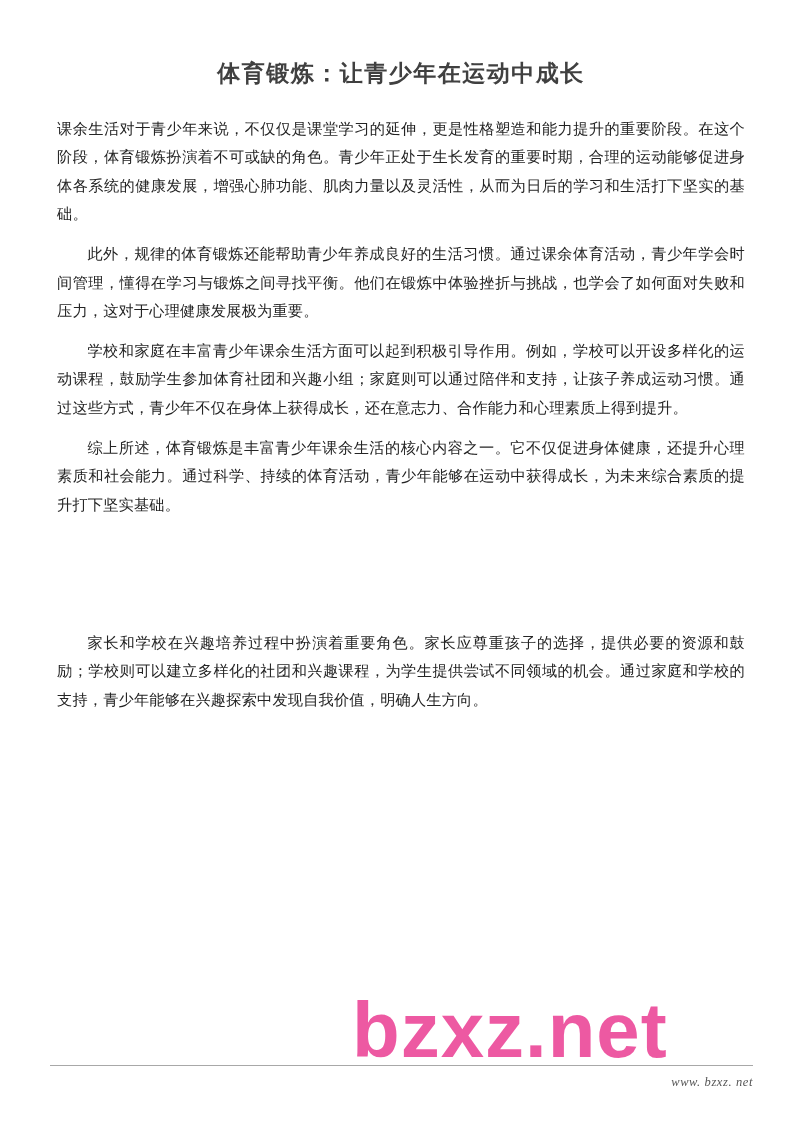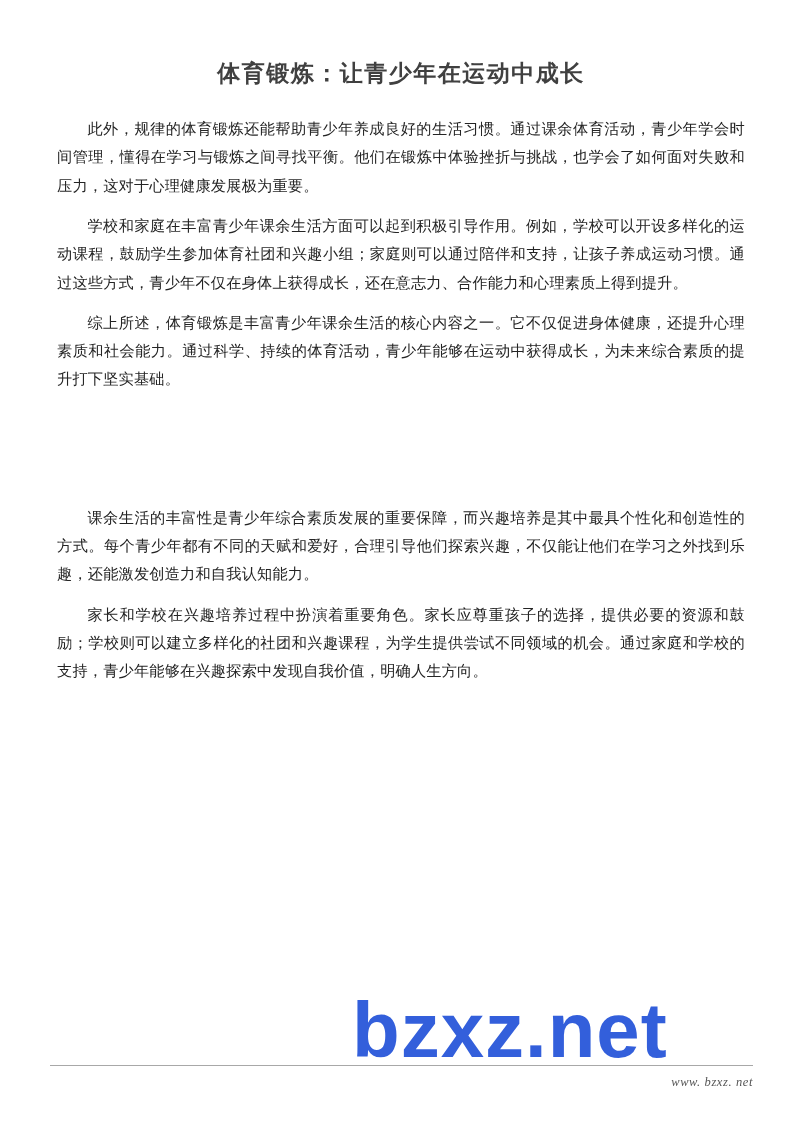--- a/index.html
+++ b/index.html
@@ -20,21 +20,21 @@
 
   
   .watermark {
     position: absolute;
     left: 352px;
     top: 985px;
     font-family: "Liberation Sans", "DejaVu Sans", sans-serif;
     font-size: 78px;
     font-weight: 700;
     letter-spacing: 1px;
-    color: #1d4ed8;
+    color: #ec4899;
     opacity: 0.9;
     white-space: nowrap;
     z-index: 0;
     user-select: none;
   }
 
   
   .content {
     position: relative;
     z-index: 2;
@@ -126,31 +126,31 @@
 
 <div class="page">
 
   <div class="watermark">bzxz.net</div>
 
   <div class="content">
 
     <div class="section-1">
       <h1 class="doc-title">体育锻炼：让青少年在运动中成长</h1>
       <div class="para-list">
+        <p class="para">课余生活对于青少年来说，不仅仅是课堂学习的延伸，更是性格塑造和能力提升的重要阶段。在这个阶段，体育锻炼扮演着不可或缺的角色。青少年正处于生长发育的重要时期，合理的运动能够促进身体各系统的健康发展，增强心肺功能、肌肉力量以及灵活性，从而为日后的学习和生活打下坚实的基础。</p>
         <p class="para indent">此外，规律的体育锻炼还能帮助青少年养成良好的生活习惯。通过课余体育活动，青少年学会时间管理，懂得在学习与锻炼之间寻找平衡。他们在锻炼中体验挫折与挑战，也学会了如何面对失败和压力，这对于心理健康发展极为重要。</p>
         <p class="para indent">学校和家庭在丰富青少年课余生活方面可以起到积极引导作用。例如，学校可以开设多样化的运动课程，鼓励学生参加体育社团和兴趣小组；家庭则可以通过陪伴和支持，让孩子养成运动习惯。通过这些方式，青少年不仅在身体上获得成长，还在意志力、合作能力和心理素质上得到提升。</p>
         <p class="para indent">综上所述，体育锻炼是丰富青少年课余生活的核心内容之一。它不仅促进身体健康，还提升心理素质和社会能力。通过科学、持续的体育活动，青少年能够在运动中获得成长，为未来综合素质的提升打下坚实基础。</p>
       </div>
     </div>
 
     <div class="section-gap"></div>
 
     <div class="section-2">
       <div class="para-list">
-        <p class="para indent">课余生活的丰富性是青少年综合素质发展的重要保障，而兴趣培养是其中最具个性化和创造性的方式。每个青少年都有不同的天赋和爱好，合理引导他们探索兴趣，不仅能让他们在学习之外找到乐趣，还能激发创造力和自我认知能力。</p>
         <p class="para indent">家长和学校在兴趣培养过程中扮演着重要角色。家长应尊重孩子的选择，提供必要的资源和鼓励；学校则可以建立多样化的社团和兴趣课程，为学生提供尝试不同领域的机会。通过家庭和学校的支持，青少年能够在兴趣探索中发现自我价值，明确人生方向。</p>
       </div>
     </div>
 
   </div>
 
   <div class="footer">
     <div class="footer-rule"></div>
     <div class="footer-text">www. bzxz. net</div>
   </div>

